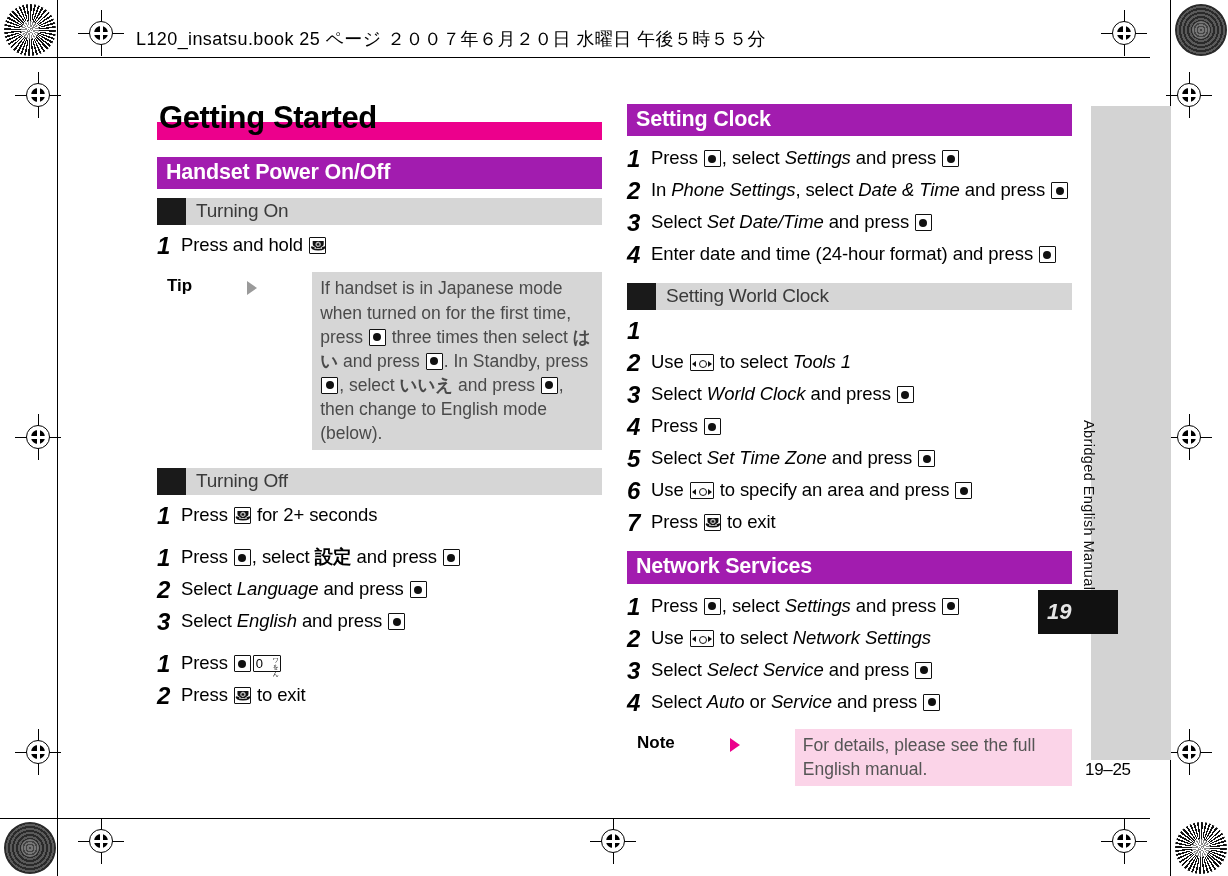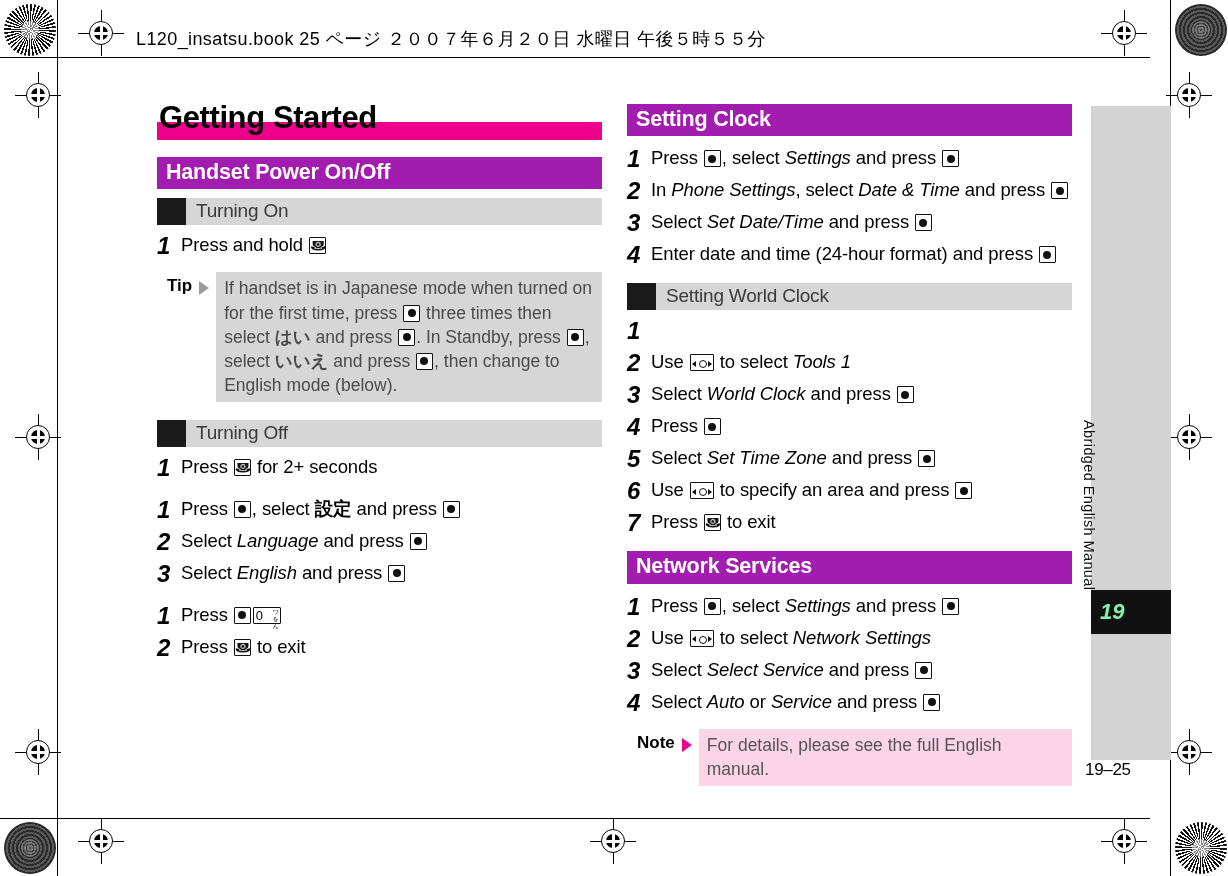--- a/index.html
+++ b/index.html
@@ -107,43 +107,43 @@
   }
   .key.nav .ar-l { left:1px; border-right:4px solid #111; }
   .key.nav .ar-r { right:1px; border-left:4px solid #111; }
   .key.zero { width:28px; }
   .key.zero .z0 { position:absolute; left:2px; top:0px; font-size:13px; line-height:15px; font-weight:normal; }
   .key.zero .zj { position:absolute; right:1px; top:0px; font-size:6px; line-height:7px;
                   font-family:"DejaVu Sans",sans-serif; text-align:center; }
   .key.zero .zj span { display:block; }
 
   
-  .callout { display:flex; align-items:flex-start; margin-top:14px; }
+  .callout { display:flex; align-items:flex-start; margin-top:14px;gap:48px; }
   .callout .lbl { flex:0 0 auto; font-size:17px; font-weight:bold; padding:4px 0 0 10px; }
   .callout .arrow {
     flex:0 0 auto; width:0; height:0; margin:9px 7px 0 7px;
     border-top:7px solid transparent; border-bottom:7px solid transparent;
   }
   .callout .body { flex:1 1 auto; font-size:17.5px; line-height:1.38; padding:4px 8px 5px 8px; }
   .callout.tip .arrow { border-left:10px solid #9a9a9a; }
   .callout.tip .body { background:#d6d6d6; color:#4a4a4a; }
   .callout.note .arrow { border-left:10px solid #ec008c; }
   .callout.note .body { background:#fbd4e8; color:#555; }
 
   
   .side-panel { position:absolute; left:1091px; top:106px; width:80px; height:654px; background:#d3d3d3; }
   .side-label {
     position:absolute; left:1097px; top:420px; width:200px;
     font-size:14.5px; color:#111; letter-spacing:.4px;
     transform-origin:0 0; transform:rotate(90deg);
     white-space:nowrap;
   }
   .side-chapter {
-    position:absolute; left:1091px; top:590px; width:80px; height:44px;
-    background:#111; color:#86efac; font-size:22px; font-weight:bold;
+    position:absolute; left:1038px; top:590px; width:80px; height:44px;
+    background:#111; color:#e5e5e5; font-size:22px; font-weight:bold;
     display:flex; align-items:center; padding-left:9px; font-style:italic;
   }
   .pagenum { position:absolute; left:1085px; top:760px; font-size:17px; letter-spacing:-.3px; }
 </style>
 </head>
 <body>
 
 <div class="page">
 
   <div class="target" style="left:4px; top:4px;"></div>

